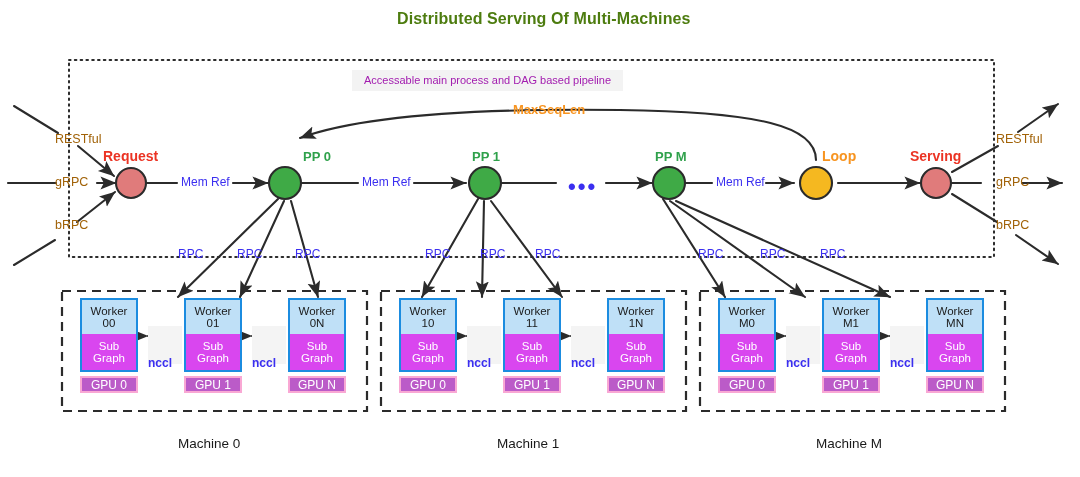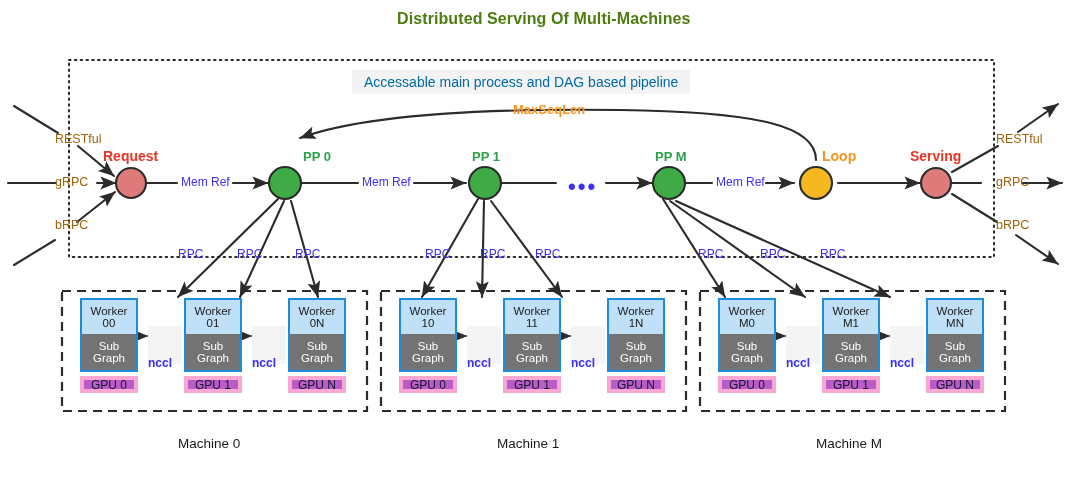--- a/index.html
+++ b/index.html
@@ -3,46 +3,46 @@
 <meta charset="utf-8">
 <style>
   html,body{margin:0;padding:0;background:#ffffff;}
   body{width:1080px;height:477px;overflow:hidden;
        font-family:"Liberation Sans","DejaVu Sans",sans-serif;}
   #stage{position:relative;width:1080px;height:477px;background:#fff;}
   #svg{position:absolute;left:0;top:0;width:1080px;height:477px;}
 
   .lbl{position:absolute;white-space:nowrap;line-height:1;}
   .title{font-size:16px;font-weight:700;color:#4d7c0f;letter-spacing:.1px;}
-  .banner{font-size:14px;color:#0369a1;background:#f3f3f3;padding:5px 12px;}
+  .banner{font-size:11px;color:#a21caf;background:#f3f3f3;padding:5px 12px;}
   .proto{font-size:12.5px;color:#a16207;font-weight:500;}
   .memref{font-size:12px;color:#3b2ff0;font-weight:500;}
   .rpc{font-size:12px;color:#3b2ff0;font-weight:500;}
   .nccl{font-size:12px;color:#3b2ff0;font-weight:700;}
   .nodename-red{font-size:14px;color:#eb3323;font-weight:700;}
   .nodename-green{font-size:13px;color:#2fa14b;font-weight:700;}
   .nodename-orange{font-size:14px;color:#f79420;font-weight:700;}
   .maxseq{font-size:13px;color:#f79420;font-weight:600;}
   .machine{font-size:13.5px;color:#1a1a1a;}
   .ellipsis{font-size:22px;color:#3b2ff0;font-weight:900;letter-spacing:2px;}
 
   
   .wk{position:absolute;width:58px;}
   .wk-top{height:36px;background:#bfe0f7;border:2px solid #1b8ce0;
           border-bottom:none;box-sizing:border-box;
           display:flex;flex-direction:column;align-items:center;
           justify-content:center;color:#1a1a1a;font-size:11.5px;line-height:12.5px;}
-  .wk-sub{height:38px;background:#737373;border:2px solid #1b8ce0;
+  .wk-sub{height:38px;background:#d946ef;border:2px solid #1b8ce0;
           border-top:none;box-sizing:border-box;
           display:flex;flex-direction:column;align-items:center;
           justify-content:center;color:#fff;font-size:11.5px;line-height:12.5px;
           font-weight:500;}
-  .wk-gpu{margin-top:4px;height:17px;background:#bb5bc8;border:4px solid #f9a8d4;
+  .wk-gpu{margin-top:4px;height:17px;background:#bb5bc8;border:2px solid #f9a8d4;
           box-sizing:border-box;display:flex;align-items:center;
-          justify-content:center;color:#0f172a;font-size:12px;font-weight:500;}
+          justify-content:center;color:#ffffff;font-size:12px;font-weight:500;}
   .nccl-band{position:absolute;background:#f4f4f4;}
 </style>
 </head>
 <body>
 
 <div id="stage">
 
   <svg id="svg" viewBox="0 0 1080 477">
     <defs>
       <marker id="ah" markerWidth="9" markerHeight="9" refX="7.4" refY="3.1" orient="auto" markerUnits="strokeWidth">

